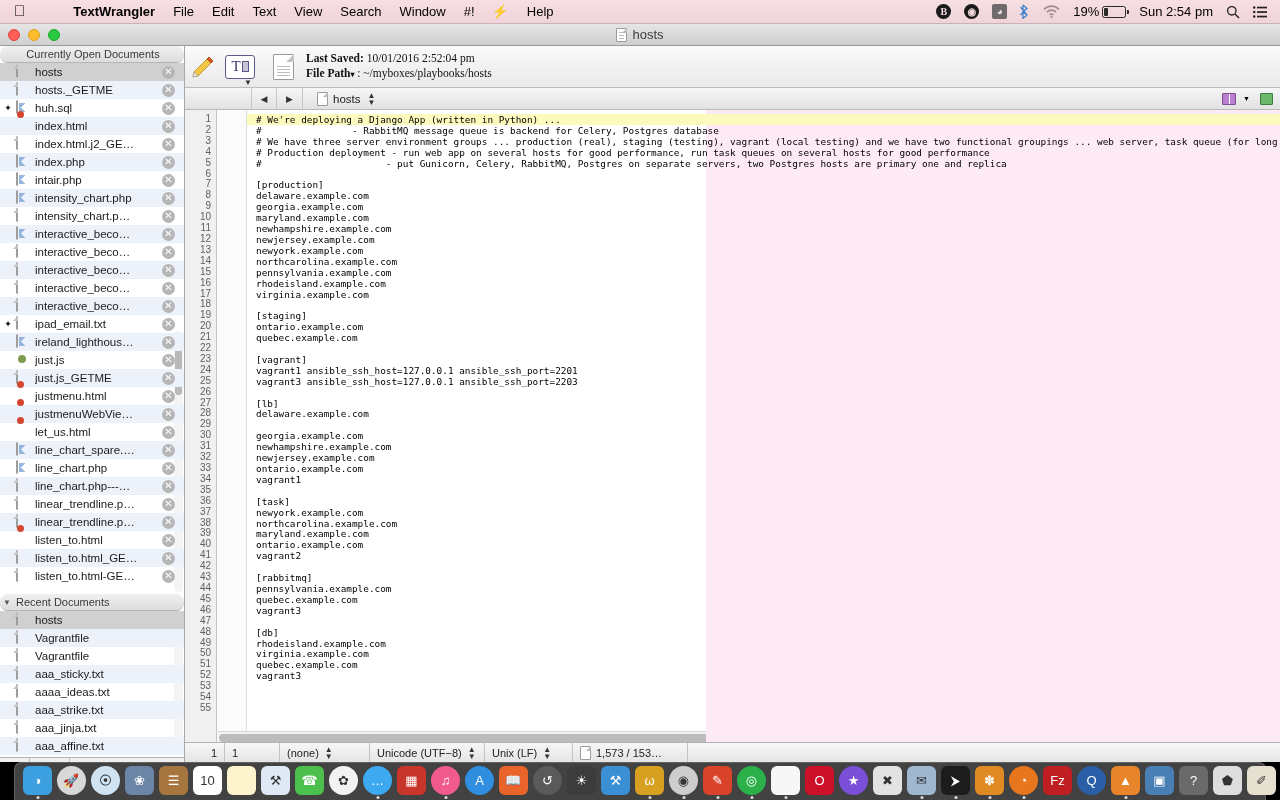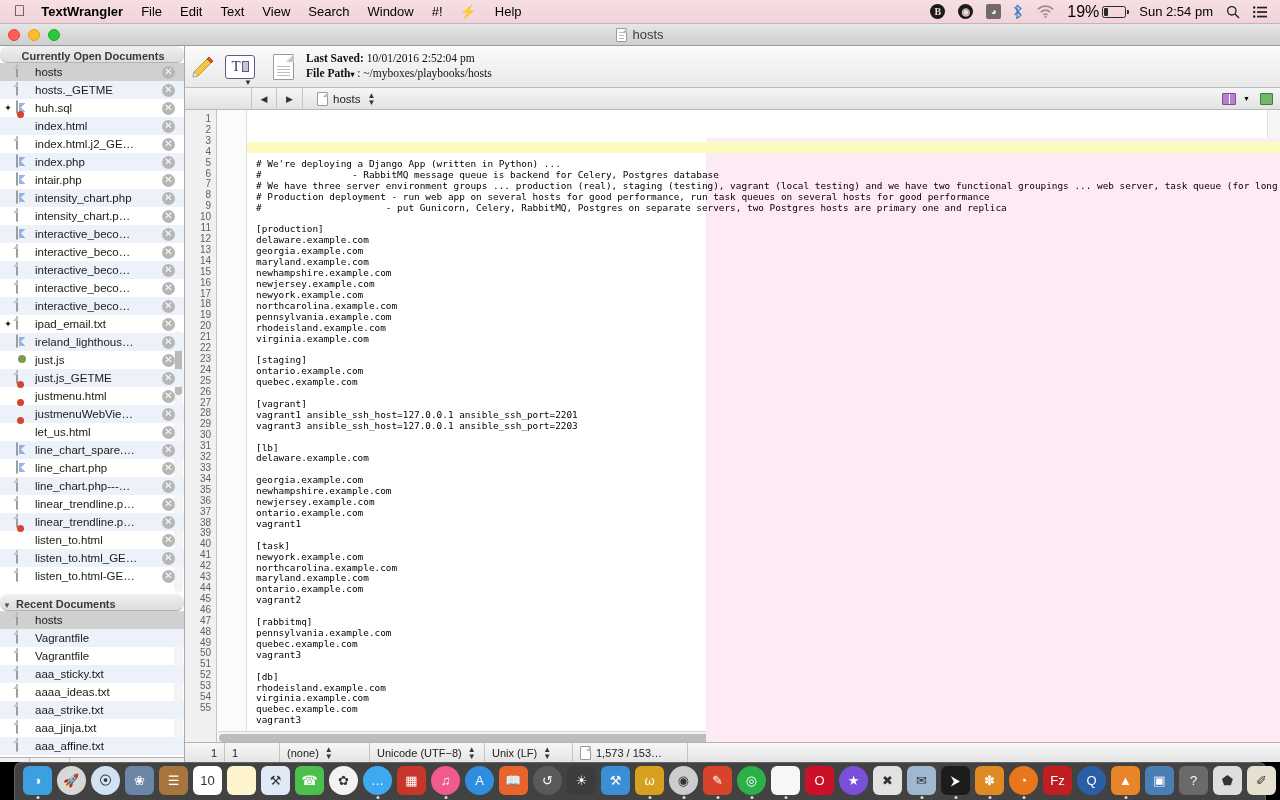--- a/index.html
+++ b/index.html
@@ -17,21 +17,21 @@
     background: linear-gradient(to bottom, #f7dfe2 0%, #f3d9de 50%, #efd3d9 100%);
     border-bottom: 1px solid #c8b2b8;
     display: flex; align-items: center;
     font-size: 13px; color: #000;
   }
   #menubar .apple {
     margin-left: 14px; margin-right: 16px; font-size: 15px; line-height: 1;
     position: relative; top: -1px;
   }
   #menubar .mi { margin-right: 18px; white-space: nowrap; }
-  #menubar .mi.app { font-weight: bold; }
+  #menubar .mi.app { font-weight: bold; margin-left: 32px; }
   #menubar .spacer { flex: 1; }
   #menubar .right-item { margin-right: 13px; display: flex; align-items: center; }
   .circ-icon {
     width: 15px; height: 15px; border-radius: 50%;
     background: #1a1a1a; color: #f3d9de;
     font-size: 10px; font-weight: bold;
     display: flex; align-items: center; justify-content: center;
     font-family: "Liberation Serif", serif;
   }
   .sq-icon {
@@ -42,21 +42,21 @@
   }
   .batt {
     width: 24px; height: 12px; border: 1.4px solid #2a2a2a; border-radius: 2.5px;
     position: relative; margin-left: 3px;
   }
   .batt::after {
     content: ''; position: absolute; right: -4px; top: 3.5px;
     width: 2.5px; height: 4px; background: #2a2a2a; border-radius: 0 1px 1px 0;
   }
   .batt .fill { position: absolute; left: 1px; top: 1px; bottom: 1px; width: 4px; background: #2a2a2a; border-radius: 1px; }
-  .pct { font-size: 16px; }
+  .pct { font-size: 13px; }
   .clock { font-size: 13px; }
 
   
   #window {
     position: absolute; top: 24px; left: 0; width: 1024px; height: 738px;
     background: #6d28d9;
   }
   #titlebar {
     position: absolute; top: 0; left: 0; width: 1280px; height: 22px;
     background: linear-gradient(to bottom, #e6e6e6, #cfcfcf);
@@ -88,22 +88,22 @@
   #sidebar {
     position: absolute; top: 22px; left: 0; width: 185px; height: 716px;
     background: #fff; border-right: 1px solid #a8a8a8;
     display: flex; flex-direction: column;
     overflow: hidden;
   }
   .pane-header {
     height: 17px; flex: 0 0 17px;
     background: linear-gradient(to bottom, #f0f0f0, #dddddd);
     border-bottom: 1px solid #b5b5b5;
-    display: flex; align-items: flex-end;
-    font-size: 11px; font-weight: bold; color: #3a3a3a; border-radius: 8px;
+    display: flex; align-items: center;
+    font-size: 11px; font-weight: normal; color: #3a3a3a; border-radius: 8px;
   }
   .pane-header .disc {
     width: 14px; text-align: center; font-size: 8px; color: #555;
   }
   .pane-header .ph-label { padding-left: 2px; }
   .pane-header.centered { justify-content: center; }
 
   .file-list { position: relative; overflow: hidden; }
   .frow {
     height: 18px; display: flex; align-items: center;
@@ -253,21 +253,21 @@
     font-size: 10px; color: #5f5f5f; text-align: right;
     padding-top: 4px;
   }
   #gutter div { height: 10.92px; line-height: 10.92px; padding-right: 5px; }
   #marker-col {
     width: 30px; flex: 0 0 30px; background: #fbfbfb; border-right: 1px solid #dcdcdc;
   }
   #code {
     flex: 1; position: relative; background: #fff;
     font-family: "DejaVu Sans Mono", monospace;
-    font-size: 9.4px; padding-top: 21px; overflow: hidden; margin-top: 28px;
+    font-size: 9.4px; padding-top: 5px; overflow: hidden;
   }
   #code .cl {
     height: 10.92px; line-height: 10.92px; white-space: pre;
     padding-left: 9px; color: #000; position: relative; z-index: 2;
   }
   #pink-overlay {
     position: absolute; top: 0; left: 459px; right: 0; bottom: 0;
     background: #fdeaf4; z-index: 1;
   }
   #hl-line {

